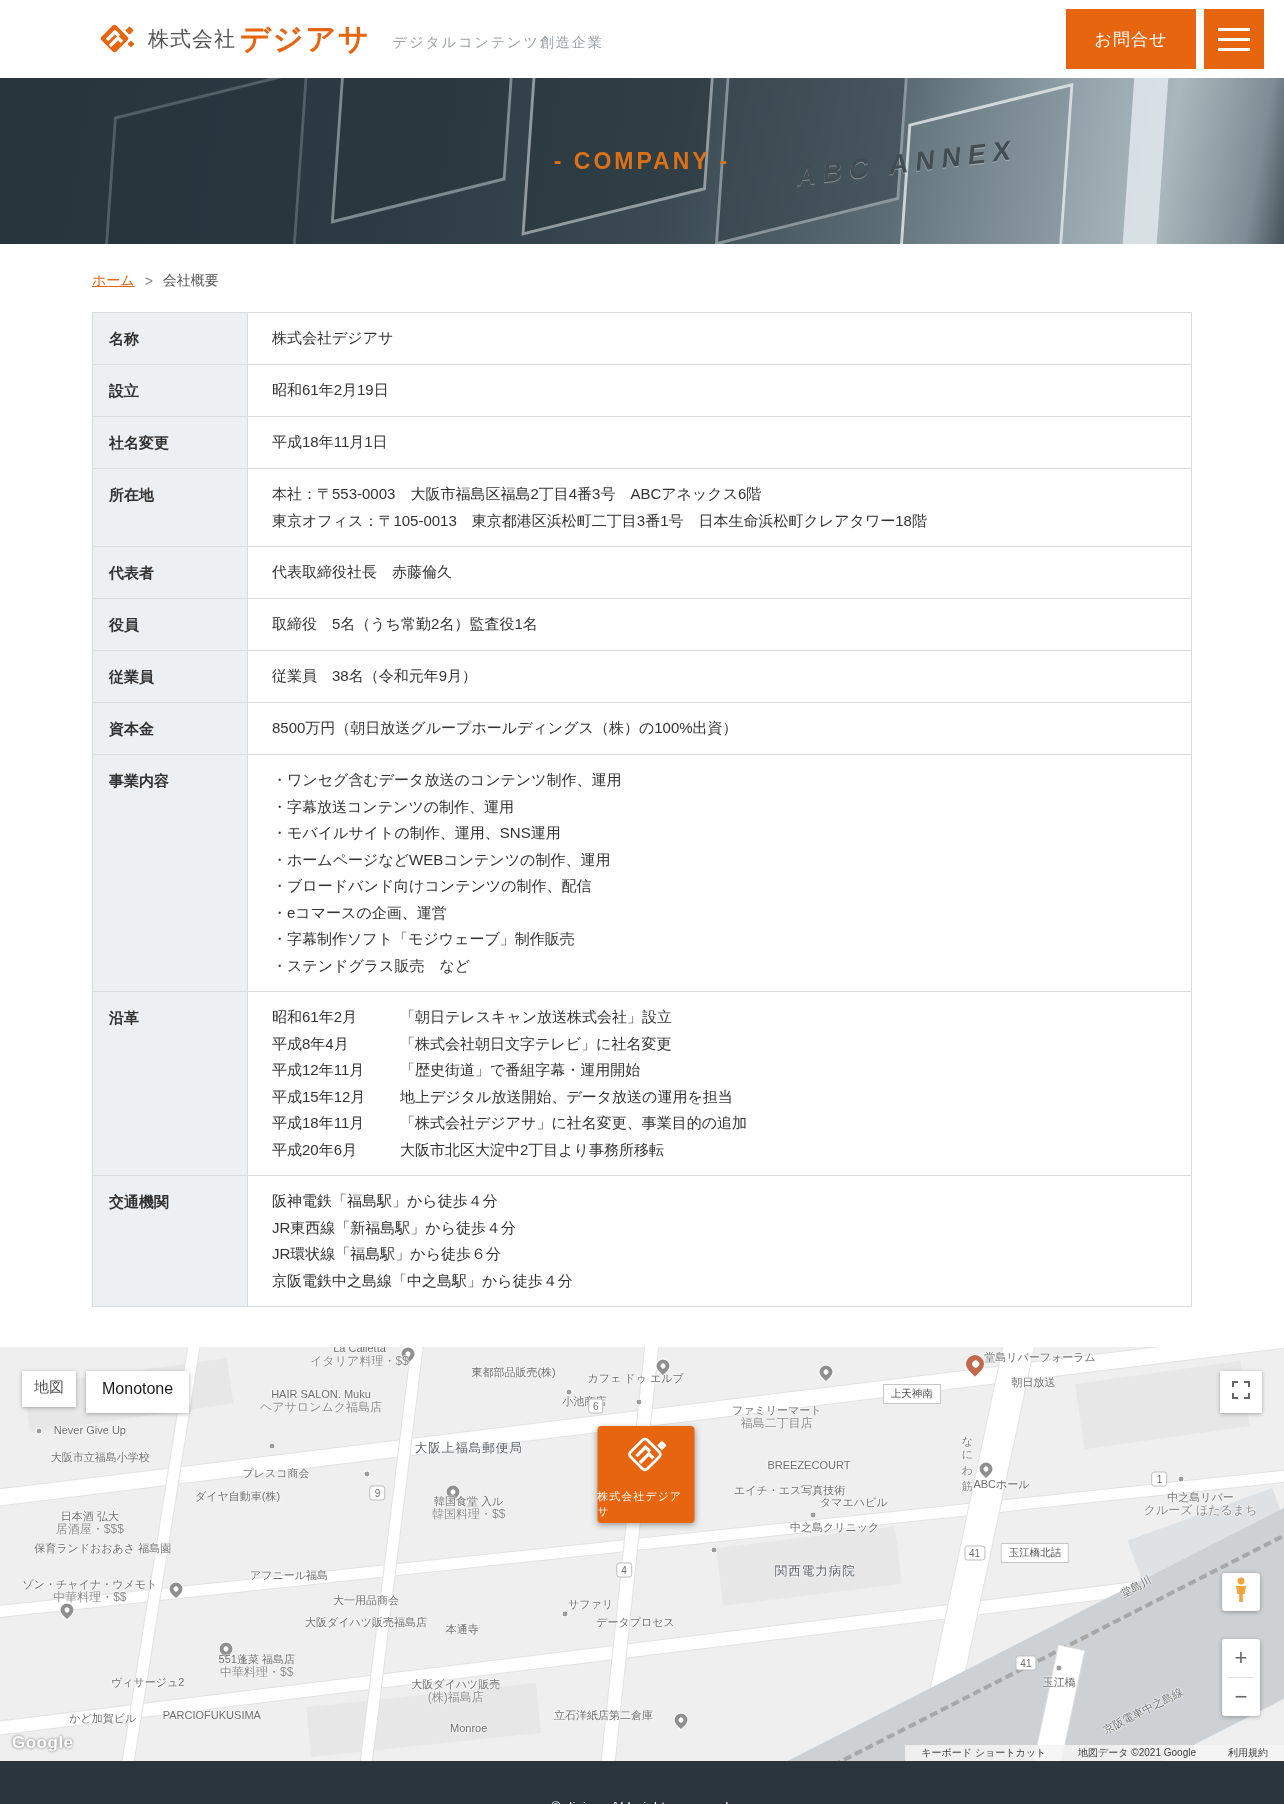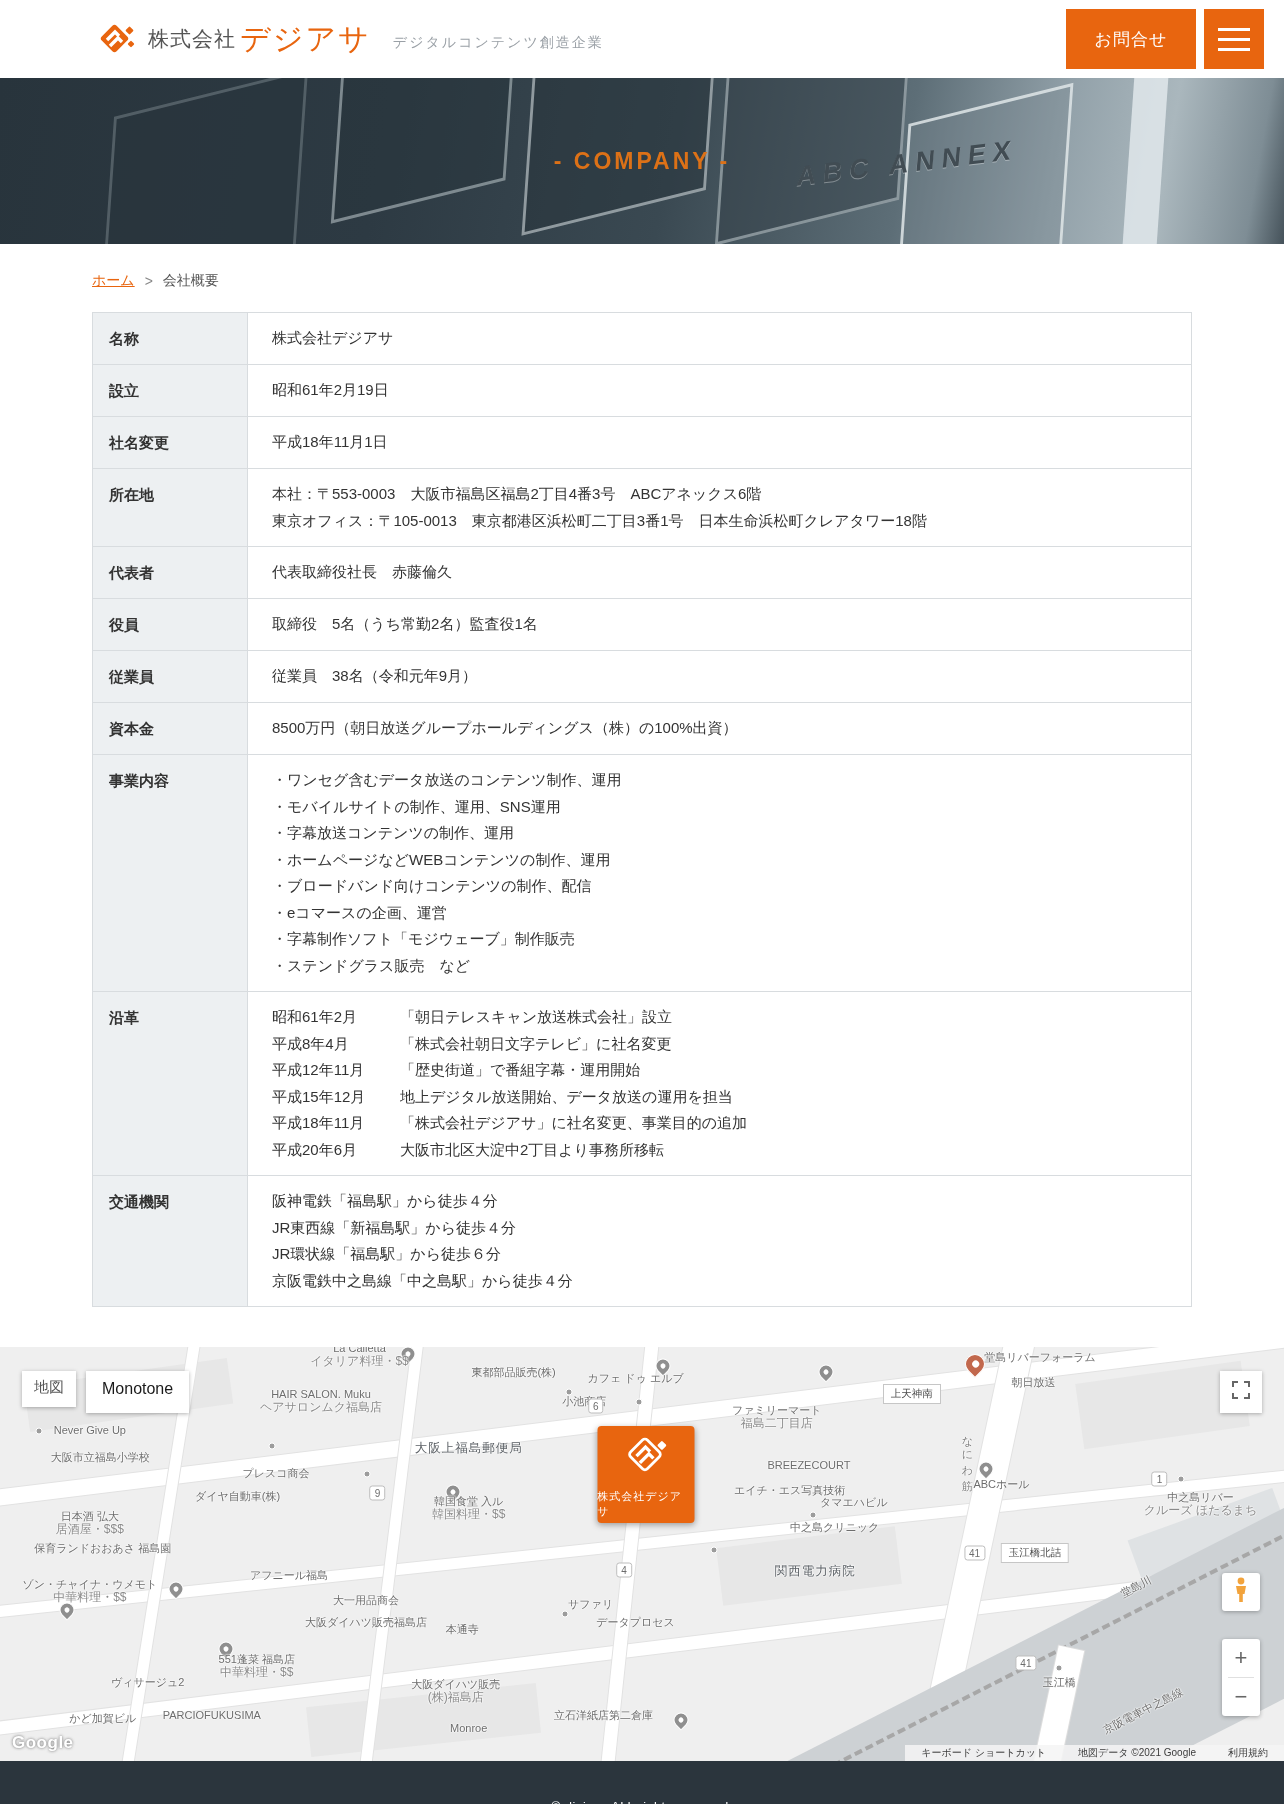--- a/index.html
+++ b/index.html
@@ -7,21 +7,21 @@
   body {
     width:1284px; min-height:1804px; margin:0 auto;
     font-family:"Liberation Sans","DejaVu Sans",sans-serif;
     color:#333; position:relative;
   }
   
   .header { height:78px; background:#fff; display:flex; align-items:center; position:relative; z-index:5; }
   .brand { display:flex; align-items:center; margin-left:92px; }
   .brand svg { display:block; }
   .brand-prefix { font-size:21px; color:#555; margin-left:10px; letter-spacing:1px; }
-  .brand-name { font-size:30px; font-weight:normal; color:#e8650f; margin-left:4px; letter-spacing:2px; }
+  .brand-name { font-size:30px; font-weight:bold; color:#e8650f; margin-left:4px; letter-spacing:2px; }
   .brand-tagline { font-size:14px; color:#9aa0a6; margin-left:22px; letter-spacing:2px; padding-top:8px; }
   .header-actions { position:absolute; right:20px; top:9px; display:flex; gap:8px; }
   .contact-btn {
     width:130px; height:60px; background:#e8650f; color:#fff; border:none;
     font-size:17px; letter-spacing:1px; cursor:pointer; font-family:inherit;
   }
   .menu-btn { width:60px; height:60px; background:#e8650f; border:none; cursor:pointer;
     display:flex; flex-direction:column; justify-content:center; align-items:center; gap:7px; }
   .menu-btn span { display:block; width:32px; height:3px; background:#fff; }
   
@@ -212,22 +212,22 @@
       <div class="t-value">
         <div>8500万円（朝日放送グループホールディングス（株）の100%出資）</div>
       </div>
     </div>
     <div class="t-row">
       <div class="t-label">
         <span>事業内容</span>
       </div>
       <div class="t-value">
         <div>・ワンセグ含むデータ放送のコンテンツ制作、運用</div>
+        <div>・字幕放送コンテンツの制作、運用</div>
         <div>・モバイルサイトの制作、運用、SNS運用</div>
-        <div>・字幕放送コンテンツの制作、運用</div>
         <div>・ホームページなどWEBコンテンツの制作、運用</div>
         <div>・ブロードバンド向けコンテンツの制作、配信</div>
         <div>・eコマースの企画、運営</div>
         <div>・字幕制作ソフト「モジウェーブ」制作販売</div>
         <div>・ステンドグラス販売　など</div>
       </div>
     </div>
     <div class="t-row">
       <div class="t-label">
         <span>沿革</span>

